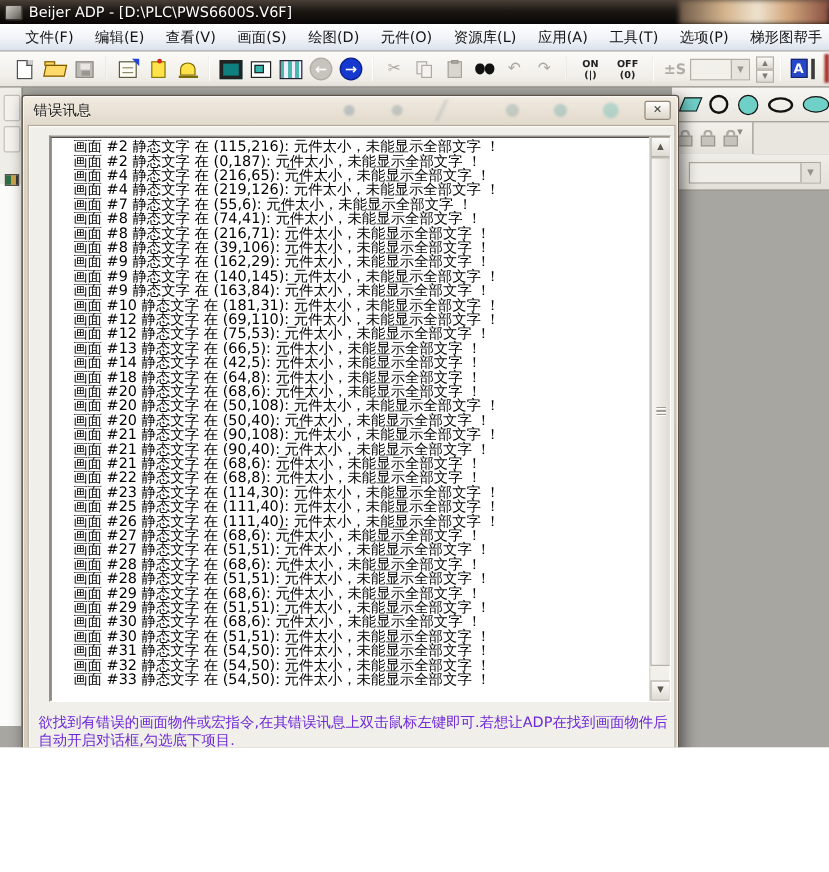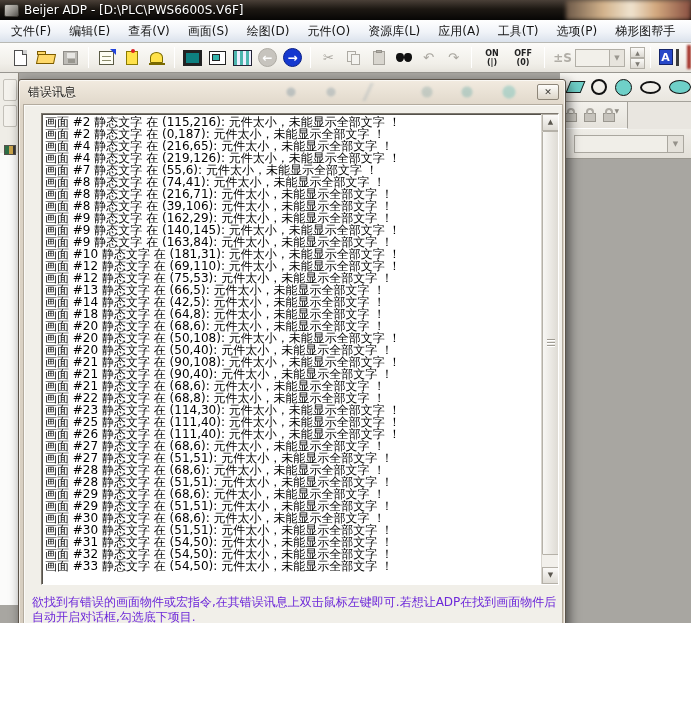--- a/index.html
+++ b/index.html
@@ -14,21 +14,21 @@
     background:linear-gradient(135deg,#cfcBC4,#8d8a84 60%,#55524d); border:1px solid #3c3933; border-radius:2px; }
   .titlebar .ttext { color:#fff; font-size:12px; line-height:14px; white-space:nowrap;
     text-shadow:0 1px 1px #000; }
   .title-blur { position:absolute; left:566px; top:0; width:125px; height:20px;
     background:linear-gradient(90deg,#6d5948,#d3b38c 30%,#efe3cf 52%,#d2a87e 72%,#884f41 100%);
     filter:blur(2px); }
 
   
   .menubar { position:absolute; left:0; top:20px; width:691px; height:23px;
     background:linear-gradient(180deg,#ffffff 0%,#f0f3f8 55%,#dbe2ec 100%);
-    border-bottom:1px solid #b9b9b4; white-space:nowrap; overflow:hidden; padding-left:2px; }
+    border-bottom:1px solid #b9b9b4; white-space:nowrap; overflow:hidden; padding-left:12px; }
   .menubar .mitem { display:inline-block; padding:0 9px; font-size:12px; line-height:22px; color:#141414; }
 
   
   .toolbar { position:absolute; left:0; top:43px; width:691px; height:30px;
     background:linear-gradient(180deg,#fcfbf9 0%,#f1efe9 70%,#e7e4dd 100%);
     border-bottom:1px solid #989690; display:flex; align-items:center; padding-left:8px; }
   .tbtn { width:25px; height:25px; display:flex; align-items:center; justify-content:center; flex:none; }
   .tsep { width:1px; height:21px; background:#c3c0b9; border-right:1px solid #fff; margin:0 5px; flex:none; }
 
   
@@ -134,21 +134,21 @@
     font-size:9px; color:#3c3a35; text-align:center; line-height:14px; font-weight:bold; }
   .dlg-client { position:absolute; left:4px; top:24px; width:540px; height:561px;
     background:#f1efe9; border:1px solid #b3ab9e; box-shadow:inset 1px 1px 0 #fbfaf7; }
 
   .listbox { position:absolute; left:17px; top:8px; width:518px; height:472px;
     background:#fff; border-top:1px solid #7d786f; border-left:1px solid #7d786f;
     border-right:1px solid #fff; border-bottom:1px solid #fff;
     box-shadow:inset 1px 1px 0 #55514a; overflow:hidden; }
   .rows { position:absolute; left:3px; top:2px; right:19px; bottom:0; overflow:hidden; }
   .row { font-size:12px; line-height:12px; height:12px; white-space:nowrap; color:#000;
-    font-family:"DejaVu Sans",sans-serif; letter-spacing:0; }
+    font-family:"DejaVu Sans",sans-serif; letter-spacing:0;margin-left:16px; }
 
   .vscroll { position:absolute; right:0; top:0; width:17px; height:100%; background:#f2f0eb; border-left:1px solid #d8d5ce; }
   .sb-btn { position:absolute; left:0; width:17px; height:17px;
     background:linear-gradient(180deg,#fbfaf8,#dedbd4); border:1px solid #b5b1a8;
     font-size:7px; color:#5a574f; text-align:center; line-height:15px; }
   .sb-up { top:0; } .sb-down { bottom:0; }
   .sb-thumb { position:absolute; left:0; top:17px; width:17px; height:calc(100% - 46px);
     background:linear-gradient(90deg,#f8f7f4,#dedbd4); border:1px solid #b5b1a8; border-radius:1px; }
   .sb-grip { position:absolute; left:4px; top:50%; width:8px; height:8px; margin-top:-4px;
     background:repeating-linear-gradient(180deg,#a09c93 0 1px,#fff 1px 2px,transparent 2px 3px); }

